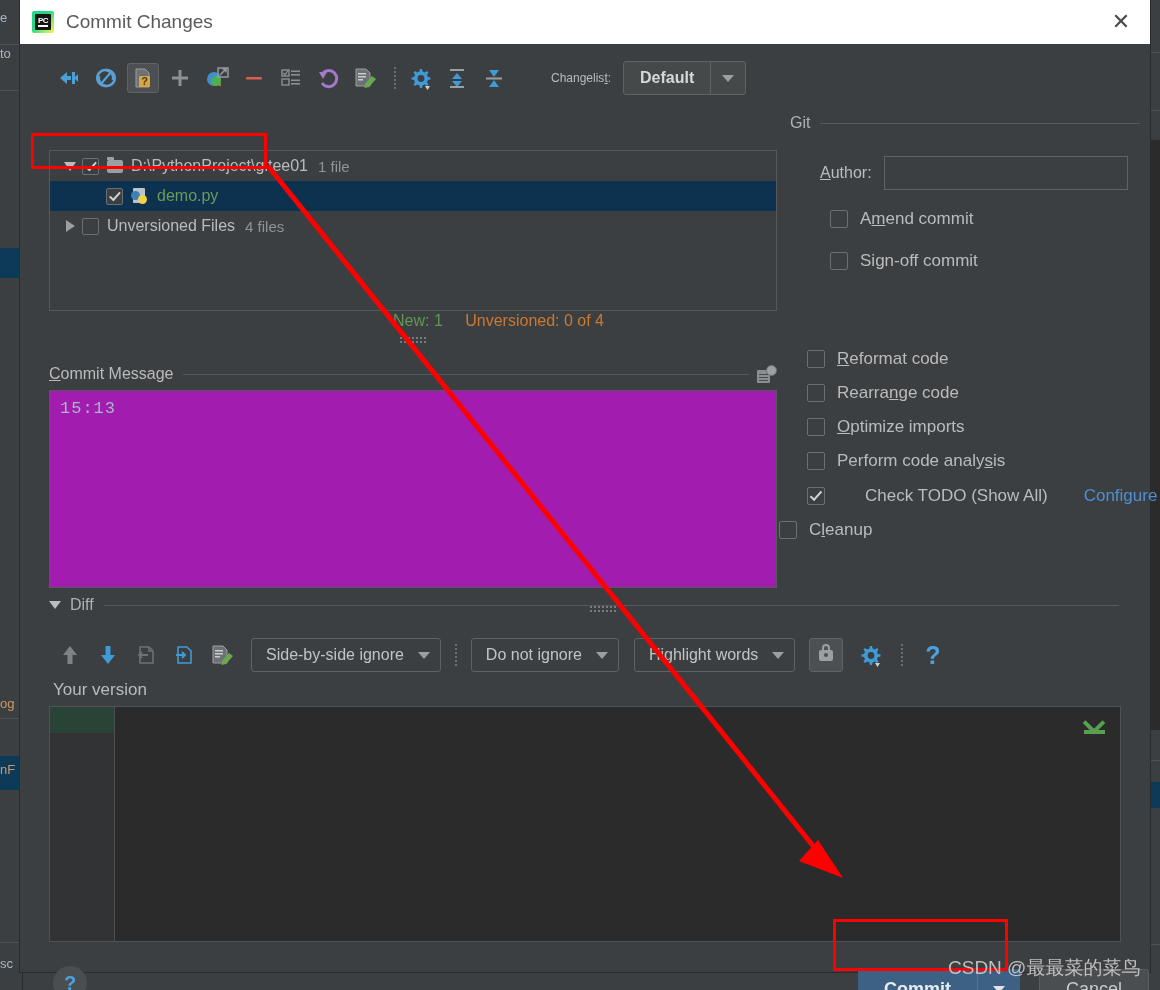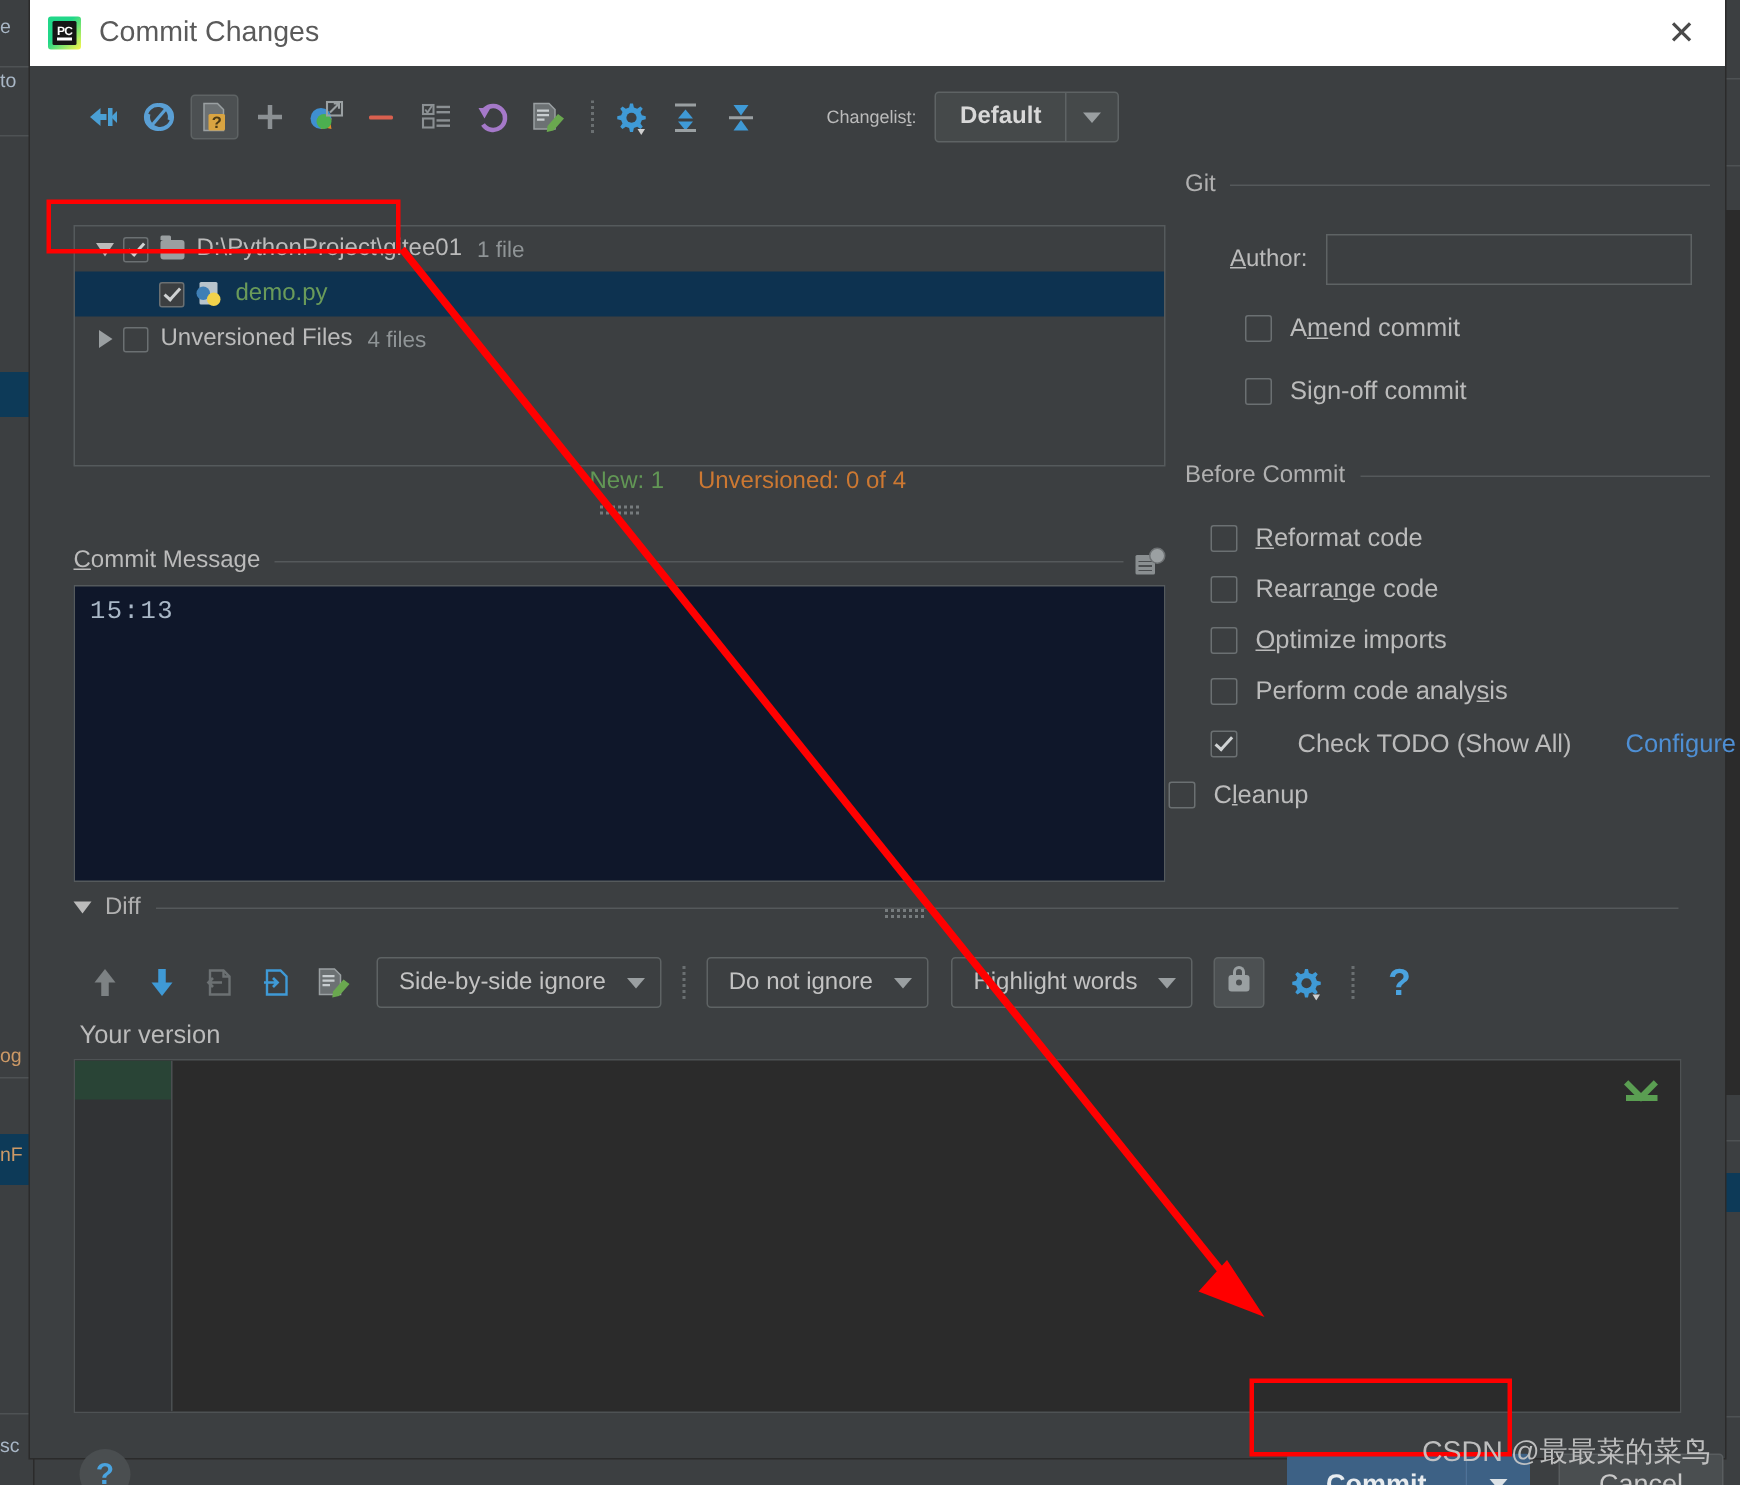--- a/index.html
+++ b/index.html
@@ -246,21 +246,21 @@
   .hist-ico .lines {
     position: absolute; left: 2px; bottom: 2px; width: 9px; height: 7px;
     background: repeating-linear-gradient(to bottom,#4a4d4f 0 1px,transparent 1px 3px);
   }
   .hist-ico .clk {
     position: absolute; right: 0; top: 0; width: 11px; height: 11px;
     border-radius: 50%; background: #9ba0a2; border: 1px solid #6d7173; box-sizing: border-box;
   }
   .cm-box {
     position: absolute; left: 29px; top: 346px; width: 728px; height: 198px;
-    background: #0f172a; border: 1px solid #555a5c; box-sizing: border-box;
+    background: #a21caf; border: 1px solid #555a5c; box-sizing: border-box;
     padding: 8px 10px;
   }
   .cm-text {
     color: #a9b7c6; font-size: 17px;
     font-family: "Liberation Mono", monospace; letter-spacing: 1px;
   }
 
   
   .sec-head {
     position: absolute; display: flex; align-items: center;
@@ -661,24 +661,20 @@
         </div>
       </div>
 
       <div class="chk-row" style="left:810px;top:207px;">
         <div class="chk"></div>
         <div class="chk-lab">
           <span>Si</span><u>g</u><span>n-off commit</span>
         </div>
       </div>
 
-      <div class="sec-head" style="left:770px;top:264px;width:350px;">
-        <div class="sec-title">Before Commit</div>
-        <div class="sec-rule"></div>
-      </div>
 
       <div class="chk-row" style="left:787px;top:305px;">
         <div class="chk"></div>
         <div class="chk-lab">
           <span></span><u>R</u><span>eformat code</span>
         </div>
       </div>
 
       <div class="chk-row" style="left:787px;top:339px;">
         <div class="chk"></div>

